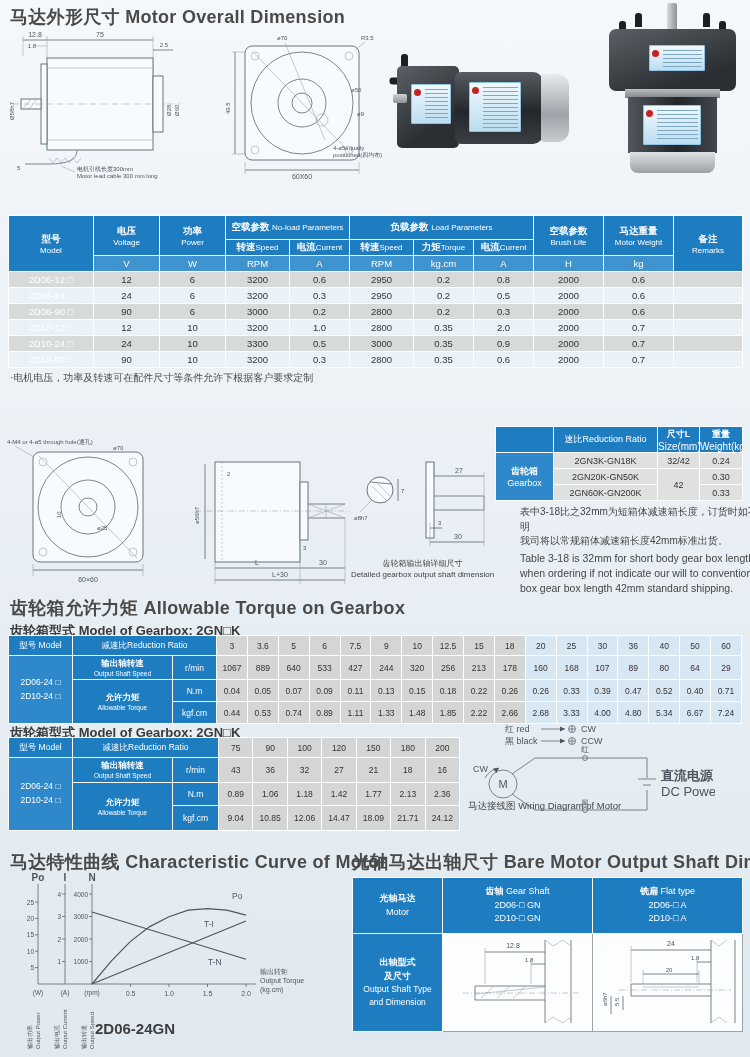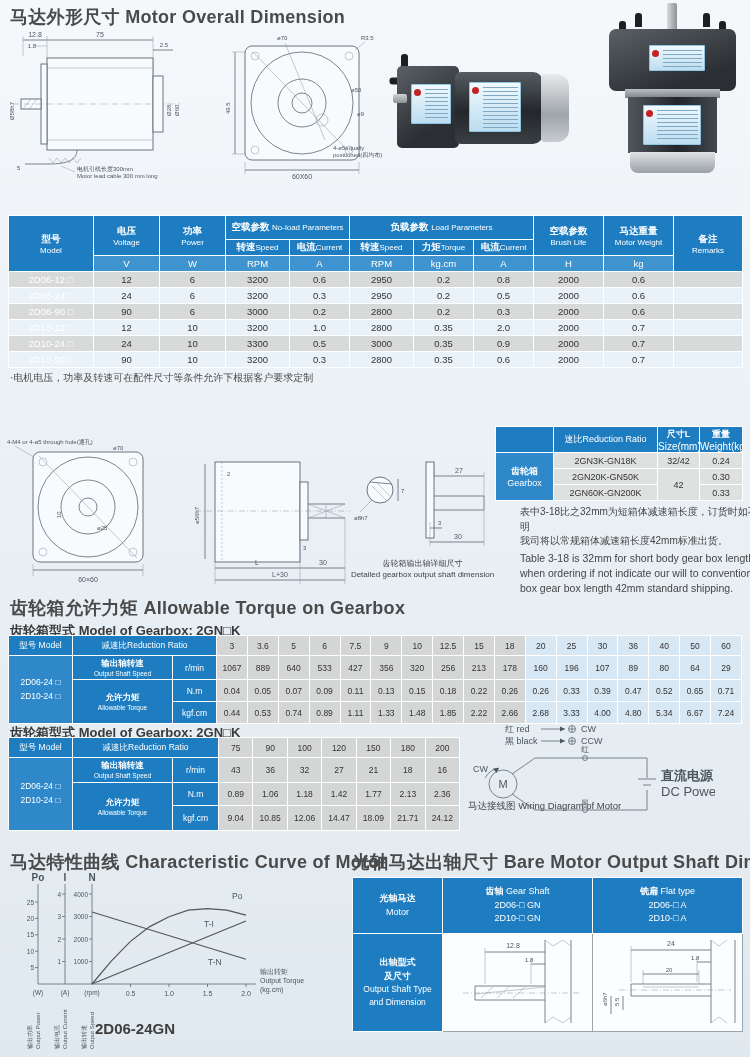--- a/index.html
+++ b/index.html
@@ -505,27 +505,27 @@
       <td class="hb">
             <div class="zh">输出轴转速</div>
             <div class="en">Output Shaft Speed</div>
           </td>
       <td class="hb">r/min</td>
     <td class="cg">1067</td>
           <td class="cg">889</td>
           <td class="cg">640</td>
           <td class="cg">533</td>
           <td class="cg">427</td>
-          <td class="cg">356</td>
+          <td class="cg">244</td>
           <td class="cg">320</td>
           <td class="cg">256</td>
           <td class="cg">213</td>
           <td class="cg">178</td>
           <td class="cb">160</td>
-          <td class="cb">196</td>
+          <td class="cb">168</td>
           <td class="cb">107</td>
           <td class="cb">89</td>
           <td class="cb">80</td>
           <td class="cb">64</td>
           <td class="cb">29</td>
         </tr>
     <tr id="t1-nm" style="height:22px">
       <td class="hb" rowspan="2">
             <div class="zh">允许力矩</div>
             <div class="en">Allowable Torque</div>
@@ -539,21 +539,21 @@
           <td class="cg">0.13</td>
           <td class="cg">0.15</td>
           <td class="cg">0.18</td>
           <td class="cg">0.22</td>
           <td class="cg">0.26</td>
           <td class="cb">0.26</td>
           <td class="cb">0.33</td>
           <td class="cb">0.39</td>
           <td class="cb">0.47</td>
           <td class="cb">0.52</td>
-          <td class="cb">0.65</td>
+          <td class="cb">0.40</td>
           <td class="cb">0.71</td>
         </tr>
     <tr id="t1-kgf" style="height:22px">
       <td class="hb">kgf.cm</td>
     <td class="cg">0.44</td>
           <td class="cg">0.53</td>
           <td class="cg">0.74</td>
           <td class="cg">0.89</td>
           <td class="cg">1.11</td>
           <td class="cg">1.33</td>

